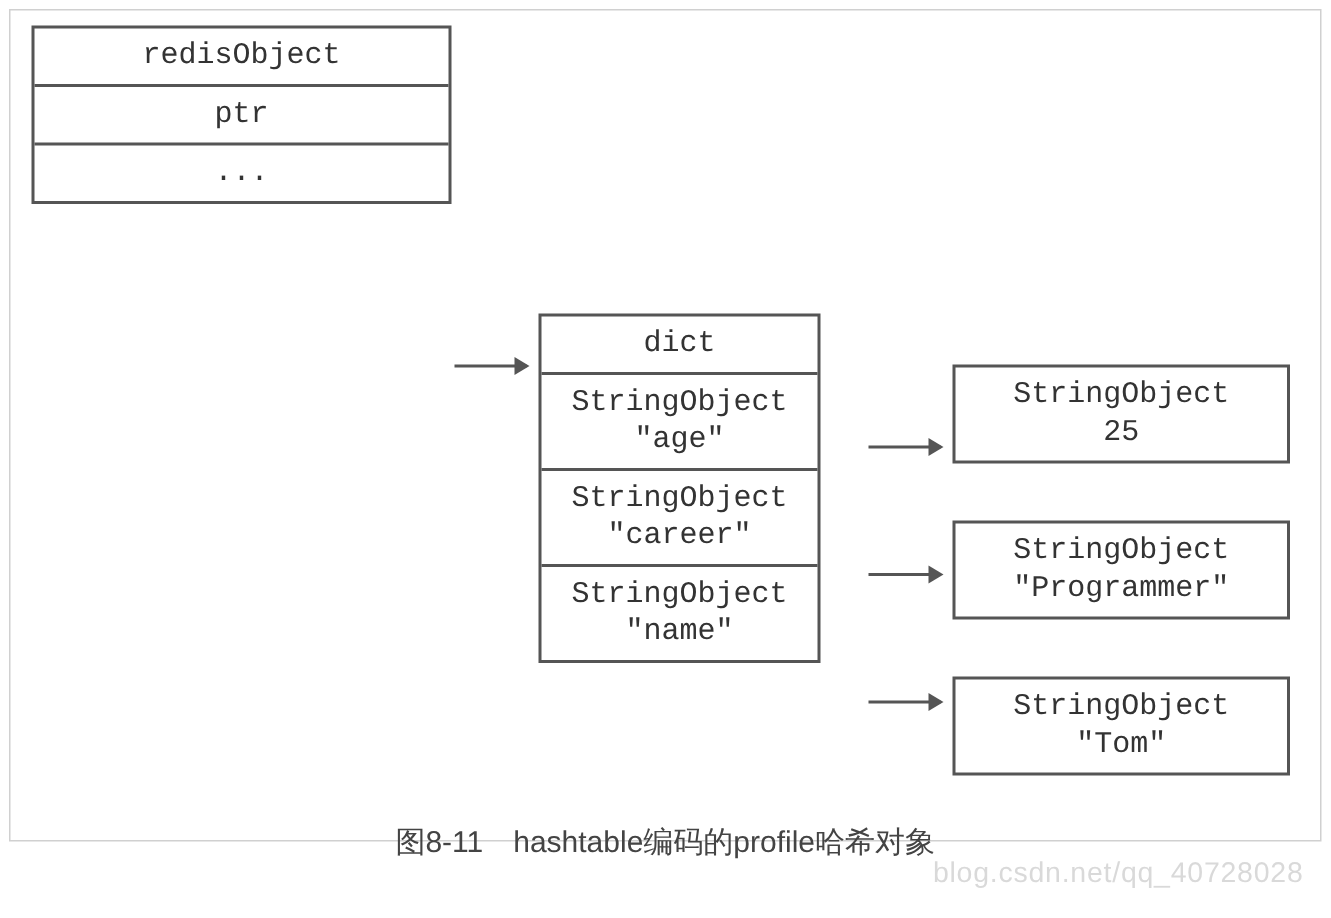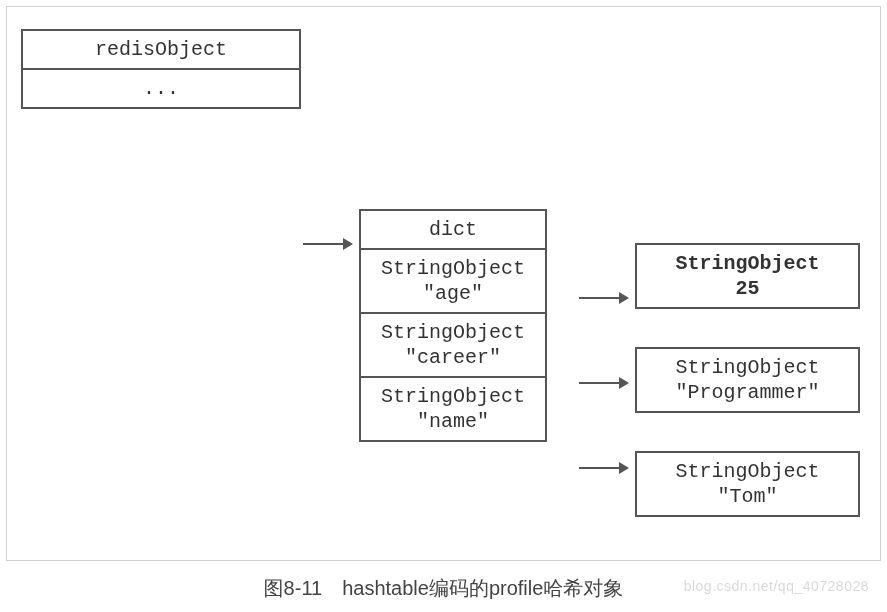--- a/index.html
+++ b/index.html
@@ -46,66 +46,67 @@
     right: -2px;
     top: -5px;
     border-left: 10px solid #555;
     border-top: 6px solid transparent;
     border-bottom: 6px solid transparent;
   }
   .caption {
     position: absolute;
     left: 0;
     right: 0;
-    top: 575px;
+    top: 548px;
     text-align: center;
     font-family: "Microsoft YaHei", "PingFang SC", sans-serif;
     font-size: 20px;
     color: #444;
   }
   .watermark {
     position: absolute;
     right: 18px;
     bottom: 18px;
     font-family: sans-serif;
-    font-size: 14px;
+    font-size: 19px;
     color: #bbb;
     opacity: 0.55;
     letter-spacing: 0.5px;
     margin-top: 19px;
   }
 </style>
 </head>
 <body>
 
 <div class="canvas">
 
-  <div class="box" style="left:14px; top:22px; width:280px;">
+  <div class="box" style="left:14px; top:10px; width:280px;">
     <div class="cell">redisObject</div>
+    <div class="cell">ptr</div>
     <div class="cell">...</div>
   </div>
 
   <div class="arrow-h" style="left:296px; top:236px; width:48px;"></div>
 
   <div class="box" style="left:352px; top:202px; width:188px;">
     <div class="cell">dict</div>
     <div class="cell"><span>StringObject</span>
 <span>"age"</span></div>
     <div class="cell"><span>StringObject</span>
 <span>"career"</span></div>
     <div class="cell"><span>StringObject</span>
 <span>"name"</span></div>
   </div>
 
   <div class="arrow-h" style="left:572px; top:290px; width:48px;"></div>
   <div class="arrow-h" style="left:572px; top:375px; width:48px;"></div>
   <div class="arrow-h" style="left:572px; top:460px; width:48px;"></div>
 
   <div class="box" style="left:628px; top:236px; width:225px;">
-    <div class="cell" style="border-bottom:none;font-weight:bold;"><span>StringObject</span>
+    <div class="cell" style="border-bottom:none;"><span>StringObject</span>
 <span>25</span></div>
   </div>
 
   <div class="box" style="left:628px; top:340px; width:225px;">
     <div class="cell" style="border-bottom:none;"><span>StringObject</span>
 <span>"Programmer"</span></div>
   </div>
 
   <div class="box" style="left:628px; top:444px; width:225px;">
     <div class="cell" style="border-bottom:none;"><span>StringObject</span>

